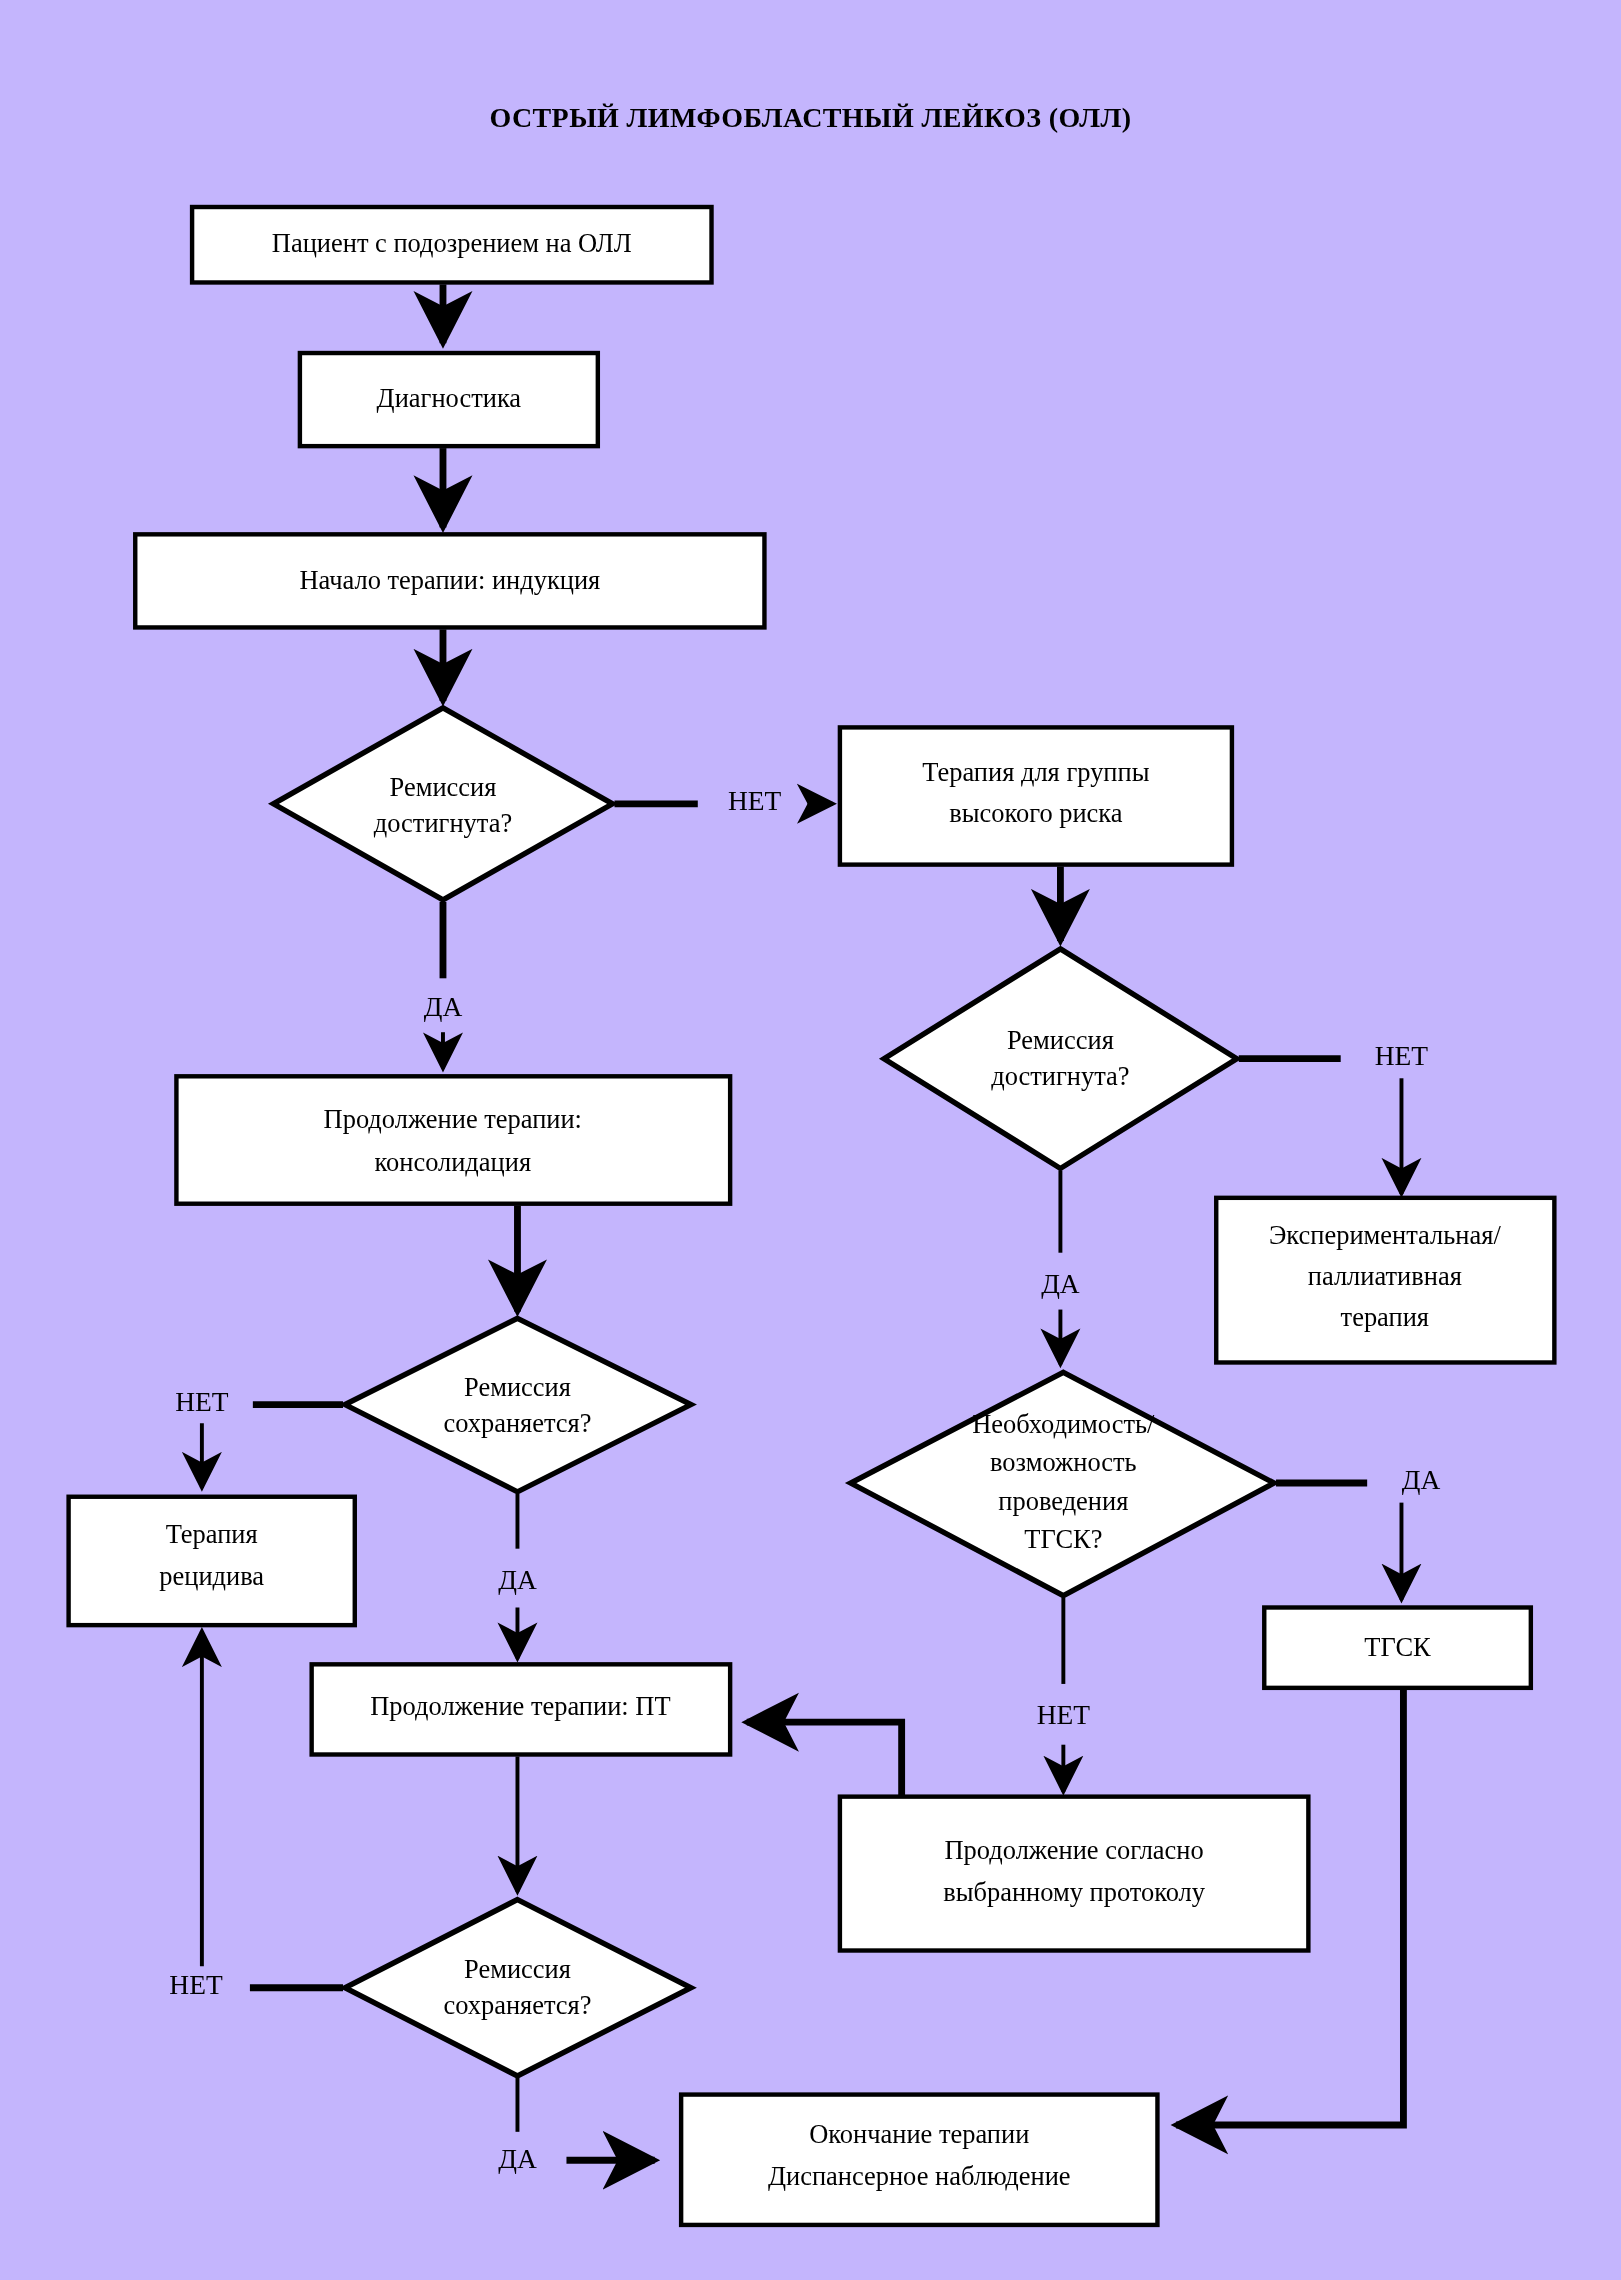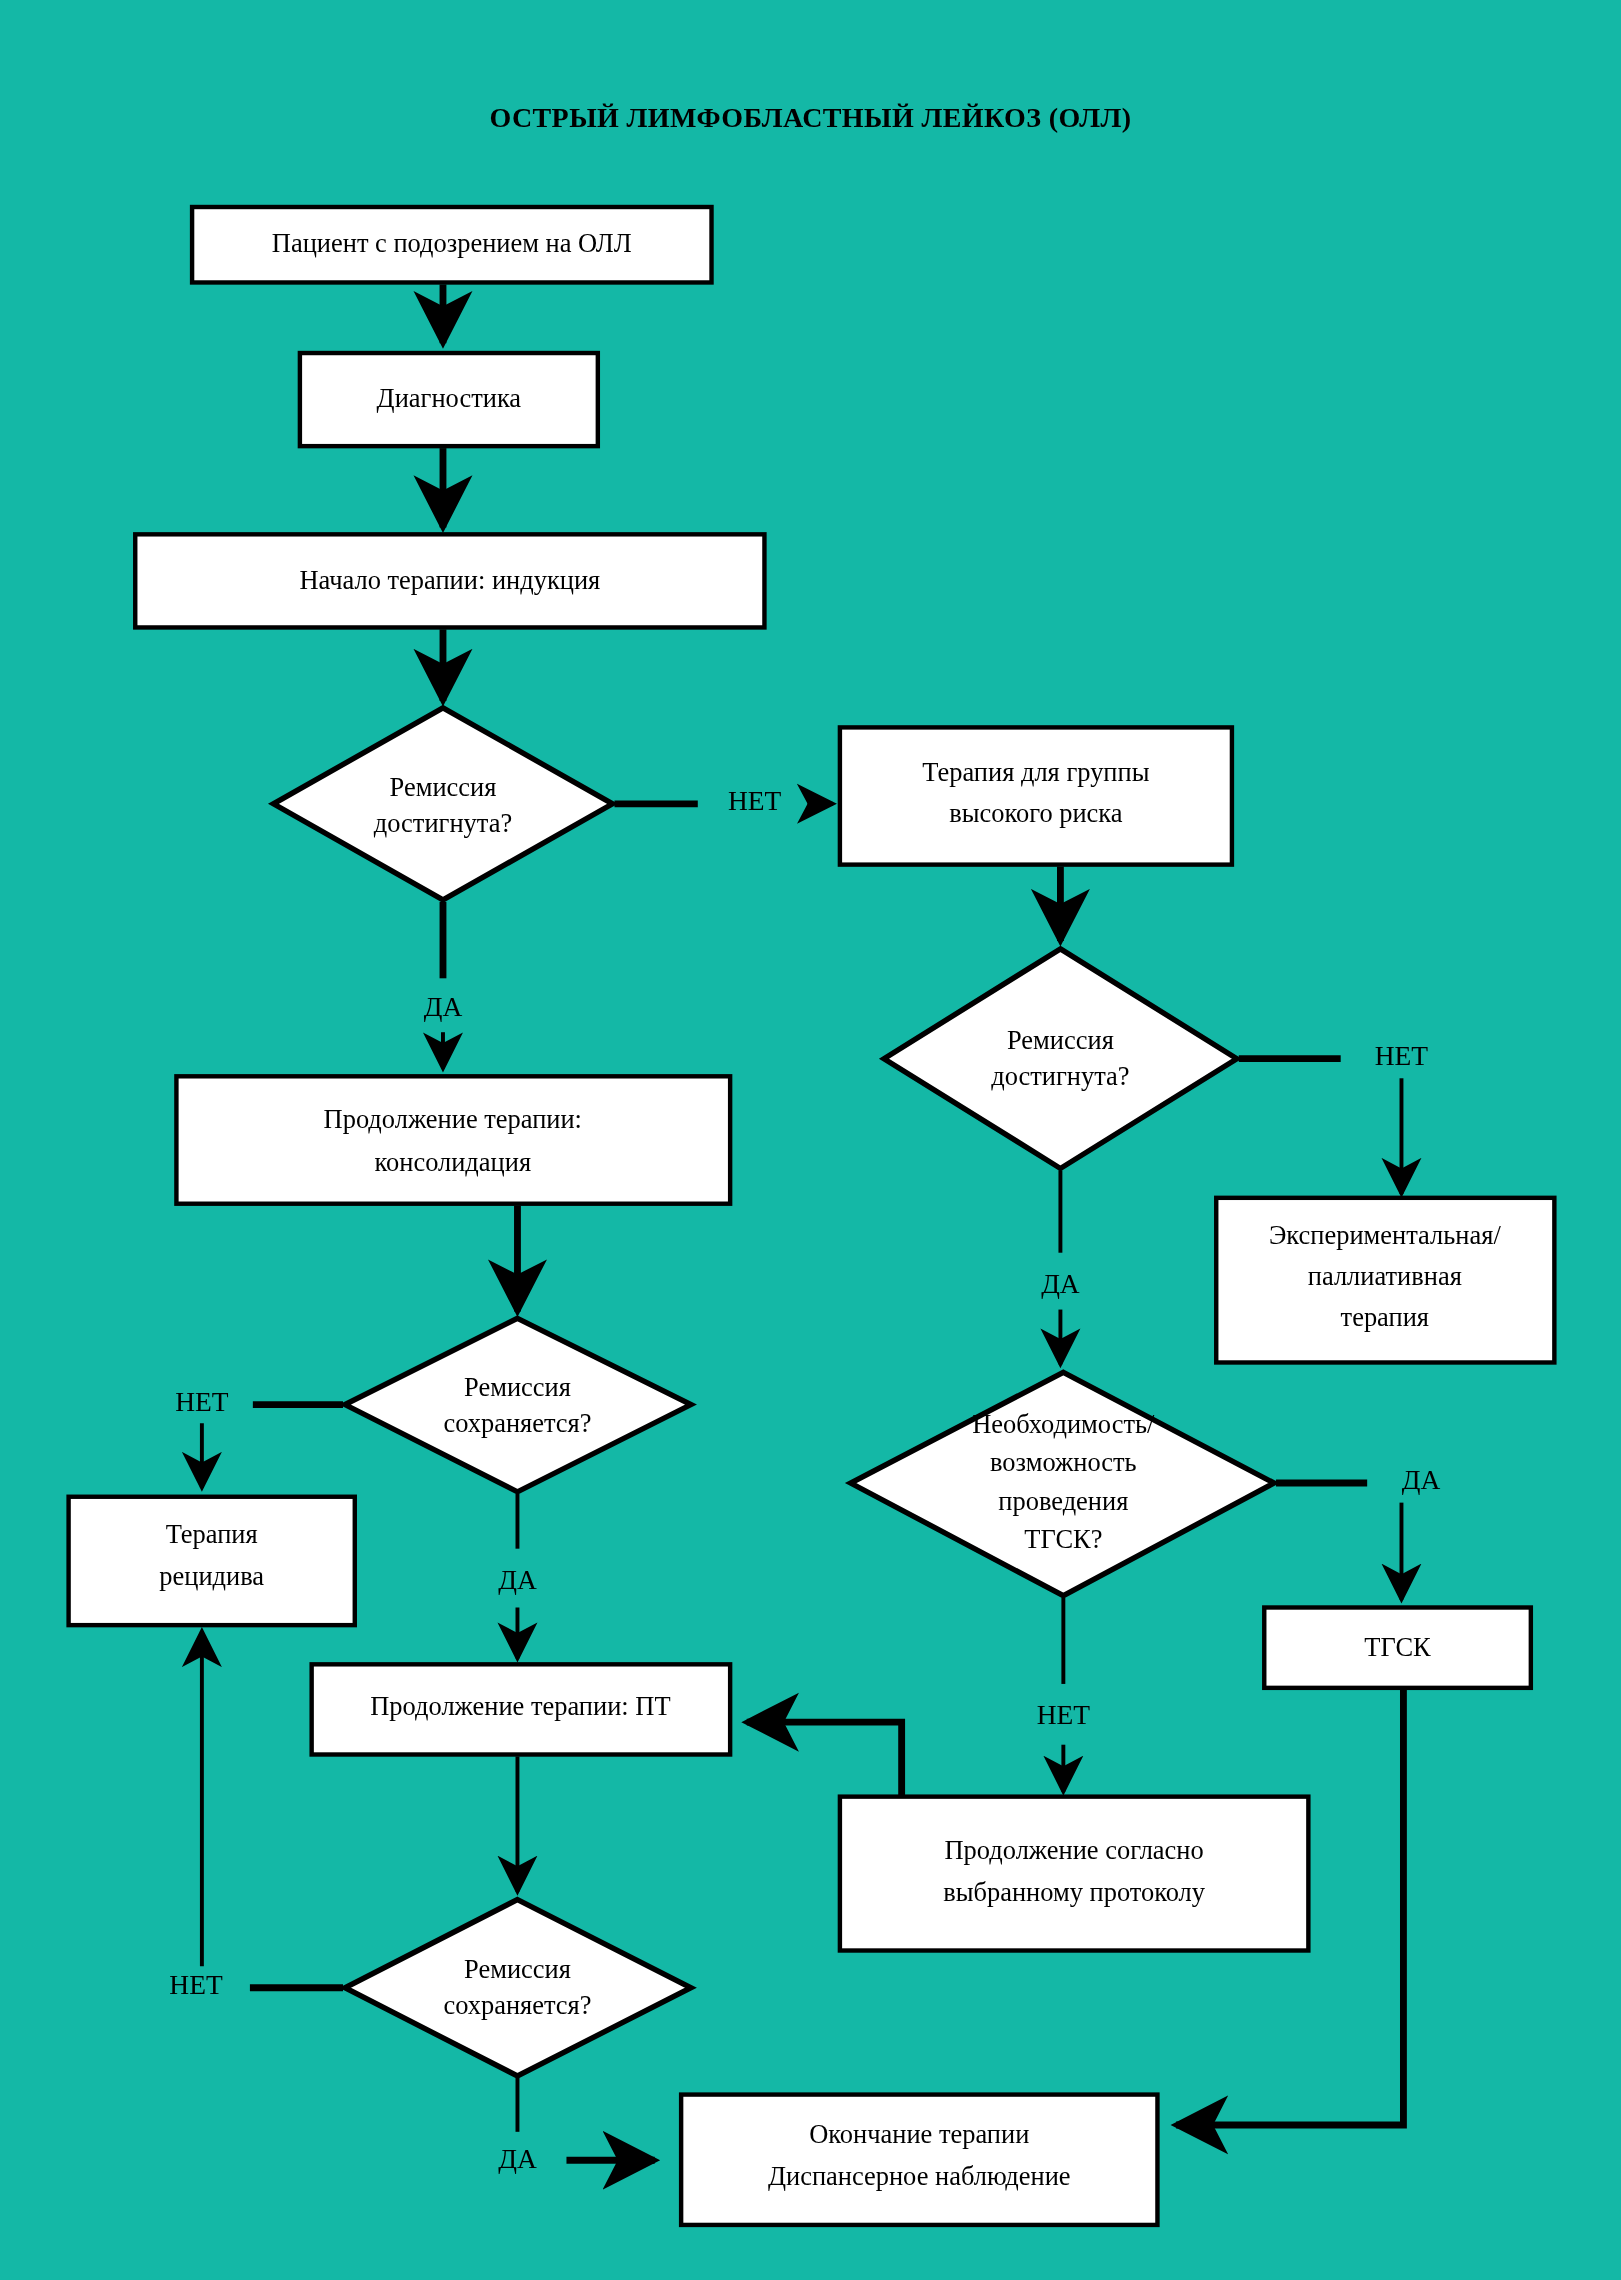--- a/index.html
+++ b/index.html
@@ -4,21 +4,21 @@
 <style>
   html, body {
     margin: 0;
     padding: 0;
     background: #ffffff;
   }
   #page {
     position: relative;
     width: 1621px;
     height: 2281px;
-    background: #14b8a6;
+    background: #c4b5fd;
     overflow: hidden;
     font-family: "Liberation Serif", "DejaVu Serif", serif;
   }
   #diagram-title {
     position: absolute;
     left: 0;
     top: 102px;
     width: 1621px;
     text-align: center;
     font-family: "Liberation Serif", "DejaVu Serif", serif;

